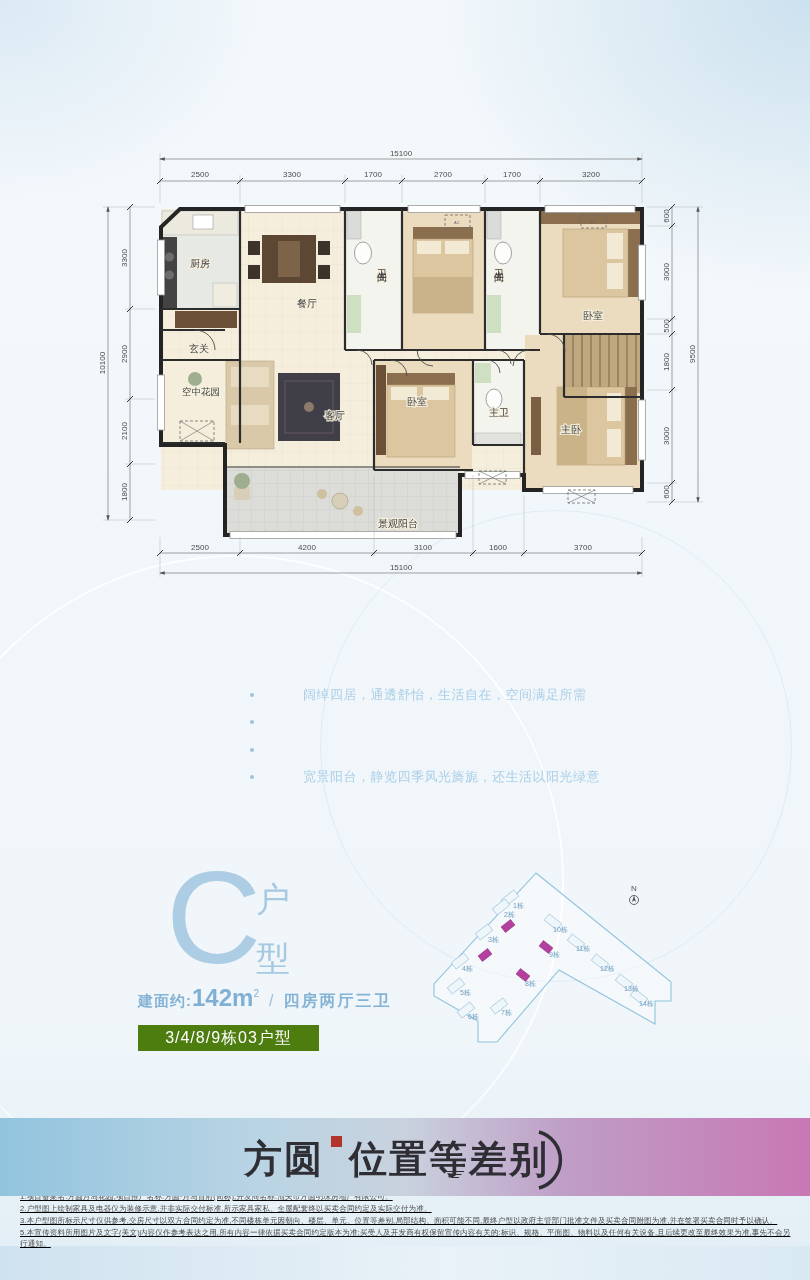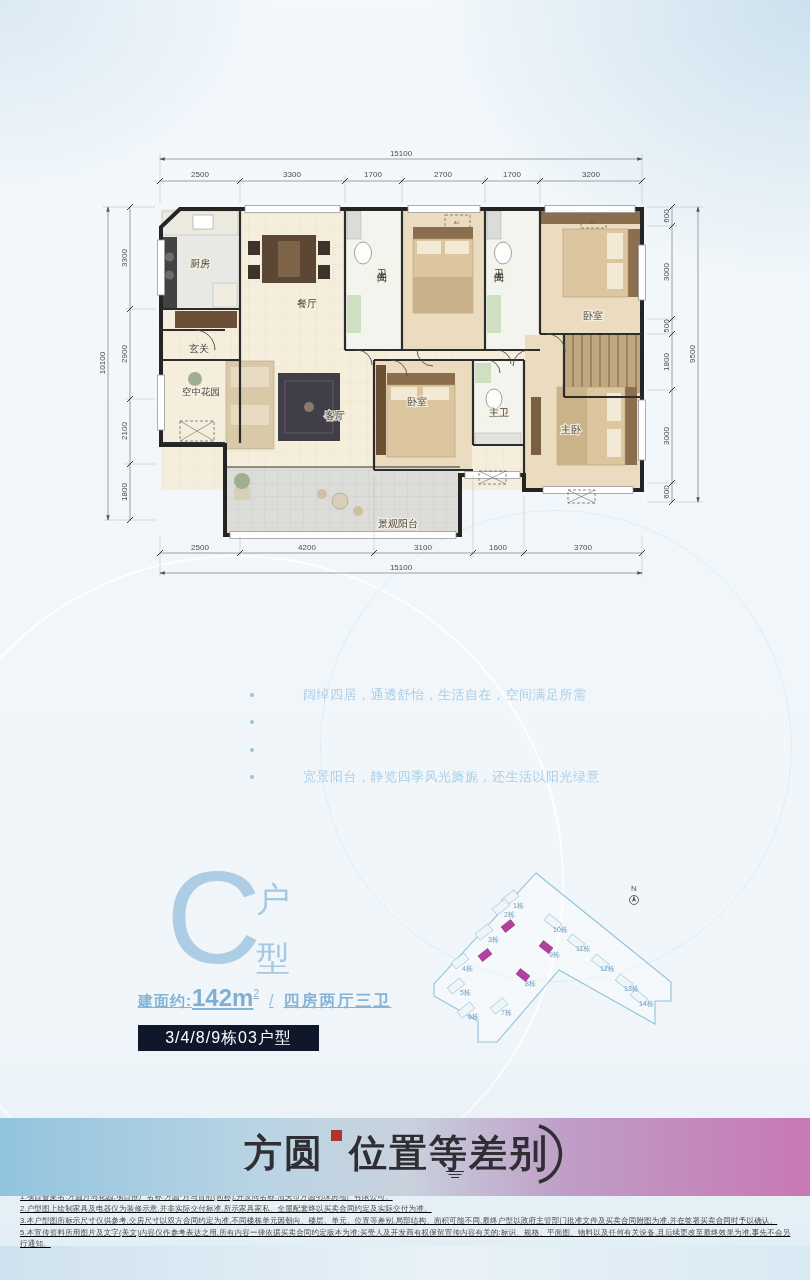--- a/index.html
+++ b/index.html
@@ -32,39 +32,39 @@
   
   .features{left:250px;top:681px;width:340px;}
   .frow{display:flex;align-items:center;height:27.5px;gap:40px;}
   .fdot{width:4px;height:4px;border-radius:50%;background:#9cc4e0;margin-right:9px;flex:0 0 auto;}
   .ftext{font-size:13px;color:#aacfe8;letter-spacing:.5px;white-space:nowrap;}
 
   
   .unit-letter{left:166px;top:852px;font-size:132px;line-height:1;color:#adcde4;font-weight:400;}
   .unit-type{left:256px;top:882px;display:flex;flex-direction:column;gap:25px;
       font-size:34px;color:#a6c9e1;line-height:1;}
-  .unit-area{left:138px;top:984px;display:flex;align-items:baseline;color:#85b3d6;text-decoration:underline;}
+  .unit-area{left:138px;top:984px;display:flex;align-items:baseline;color:#85b3d6;}
   .ua-pre{font-size:15px;font-weight:bold;letter-spacing:1px;}
   .ua-val{font-size:24px;font-weight:bold;color:#7fb0d4;margin-left:0;}
   .ua-sup{font-size:10px;position:relative;top:-9px;}
   .ua-slash{font-size:16px;margin:0 10px;color:#9cc0dc;}
   .ua-cfg{font-size:16px;font-weight:bold;letter-spacing:2px;}
-  .unit-badge{left:138px;top:1025px;width:181px;height:26px;background:#0f172a;color:#fff;
+  .unit-badge{left:138px;top:1025px;width:181px;height:26px;background:#4d7c0f;color:#fff;
       font-size:16px;letter-spacing:1px;display:flex;align-items:center;justify-content:center;}
 
   
   .siteplan{left:420px;top:858px;}
   .bfoot{fill:#eef6fa;stroke:#9cc4da;stroke-width:.7;}
   .bhl{fill:#b53f9e;stroke:#8e2f7c;stroke-width:.6;}
   .bltx{font-size:7px;fill:#6f9ec0;}
 
   
   .banner{left:0;top:1118px;width:810px;height:78px;z-index:2;
       background:linear-gradient(90deg,#92c4de 0%,#b9d4e4 32%,#c9d2de 50%,#bf9dc6 70%,#c878b4 100%);}
-  .logo{position:absolute;left:0;top:4px;width:810px;height:62px;display:flex;
+  .logo{position:absolute;left:0;top:10px;width:810px;height:62px;display:flex;
       align-items:center;justify-content:center;color:#2e2e34;}
   .logo-brand,.logo-name{font-family:"Liberation Serif","DejaVu Serif",serif;font-size:38px;
       letter-spacing:2px;font-weight:bold;white-space:nowrap;}
   .seal{width:11px;height:11px;background:#b2342c;margin:0 7px;align-self:flex-start;margin-top:8px;}
   .moon-arc{margin-left:-13px;position:relative;top:1px;}
   .ripples{position:absolute;left:444px;top:52px;}
 
   
   .disclaimer{left:20px;top:1192px;width:776px;text-decoration:underline;}
   .disclaimer p{margin:0 0 1.5px 0;font-size:7.5px;line-height:10.5px;color:#4a4a4a;

